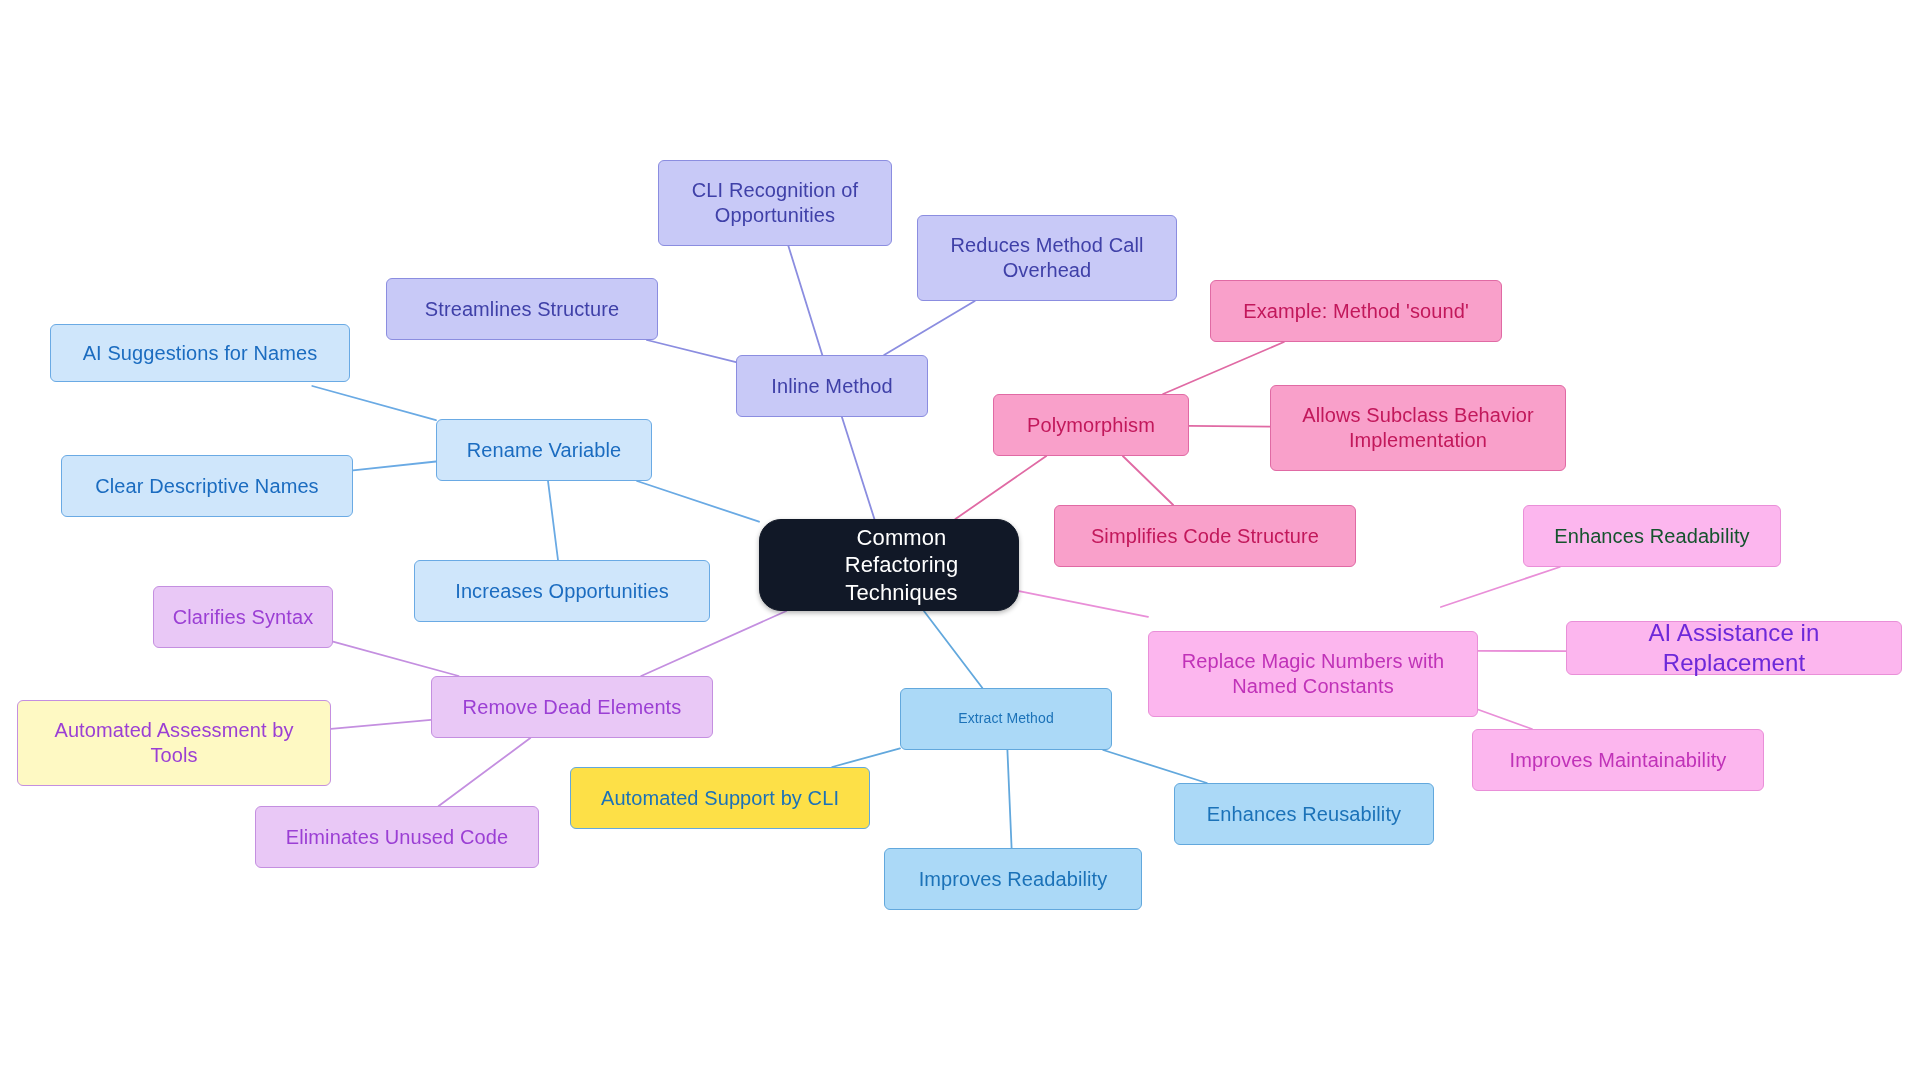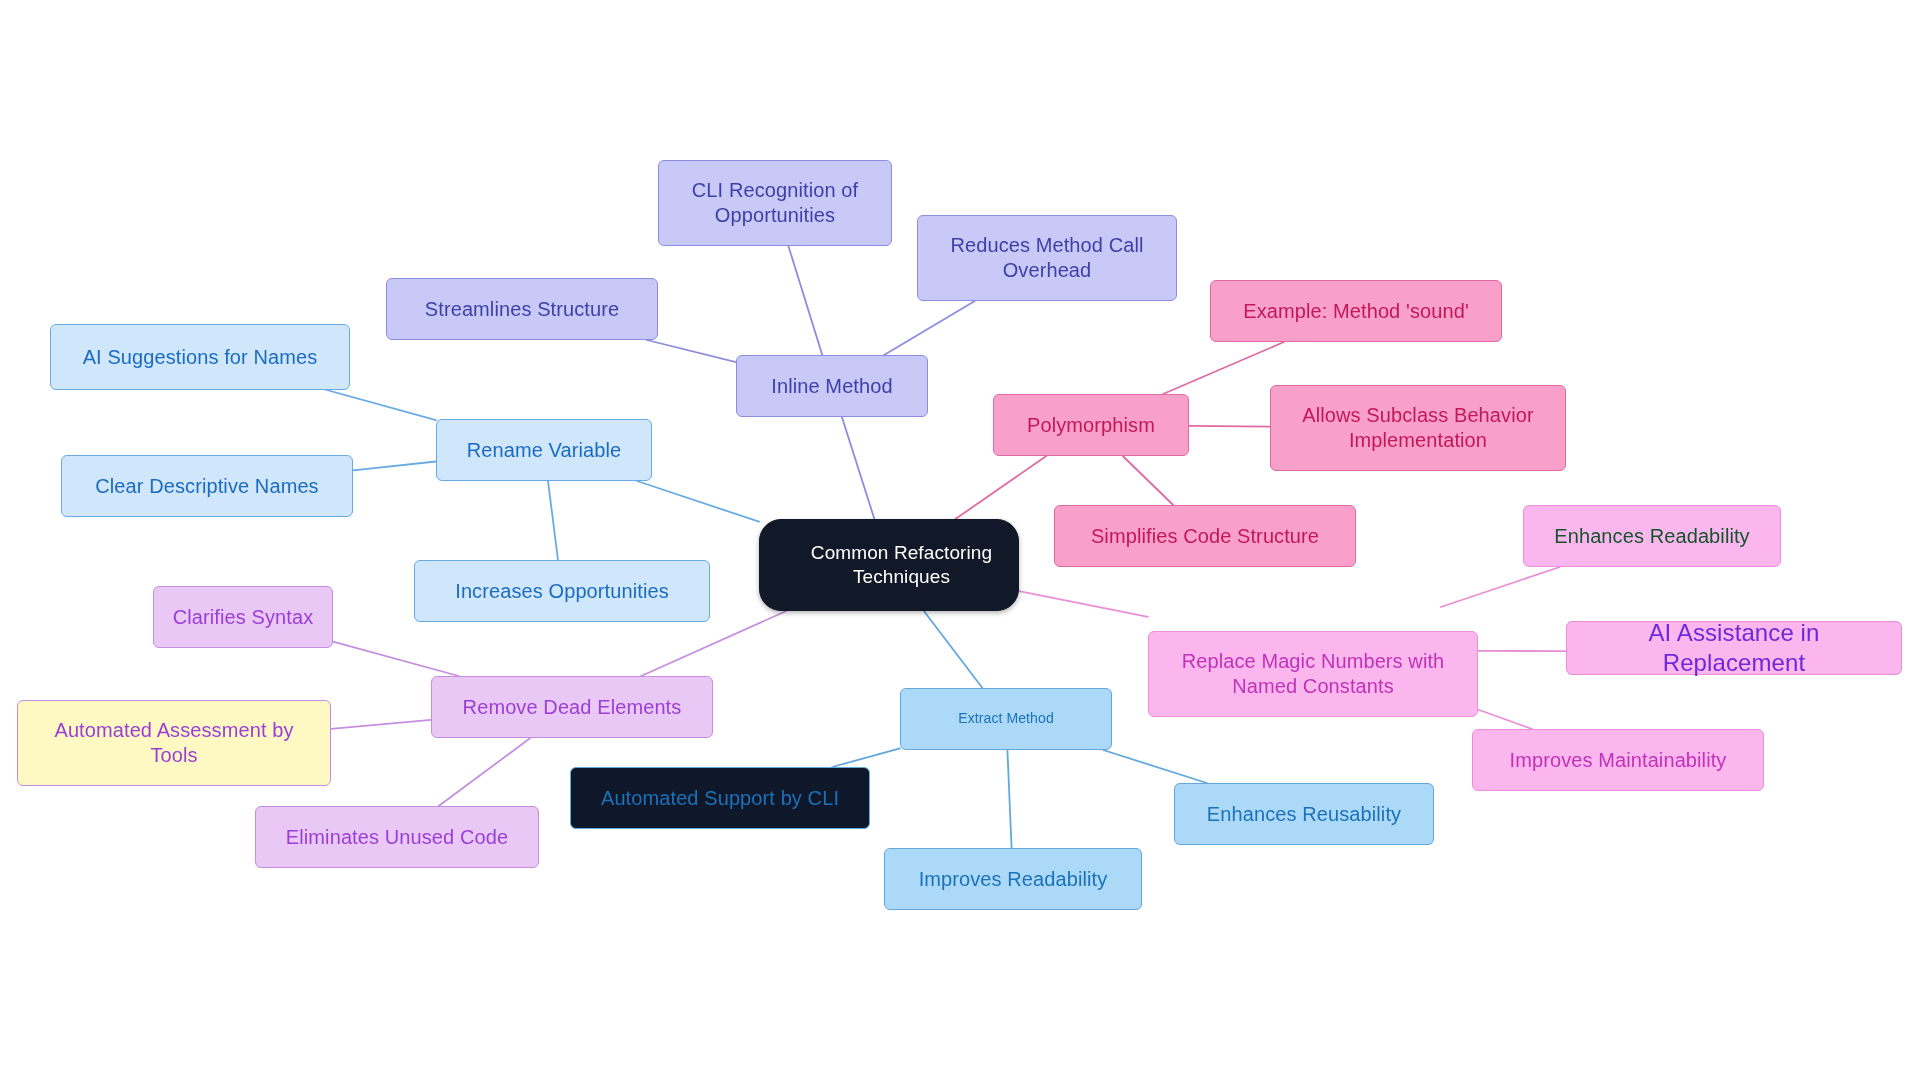--- a/index.html
+++ b/index.html
@@ -70,44 +70,44 @@
       <line x1="923.9" y1="611.0" x2="982.4" y2="688.0" stroke="#62a8dd" stroke-width="1.8" stroke-linecap="round"></line>
       <line x1="900.0" y1="748.3" x2="832.2" y2="767.0" stroke="#62a8dd" stroke-width="1.8" stroke-linecap="round"></line>
       <line x1="1007.4" y1="750.0" x2="1011.6" y2="848.0" stroke="#62a8dd" stroke-width="1.8" stroke-linecap="round"></line>
       <line x1="1103.2" y1="750.0" x2="1206.8" y2="783.0" stroke="#62a8dd" stroke-width="1.8" stroke-linecap="round"></line>
       <line x1="786.3" y1="611.0" x2="641.2" y2="676.0" stroke="#c48fe0" stroke-width="1.8" stroke-linecap="round"></line>
       <line x1="458.7" y1="676.0" x2="333.0" y2="641.6" stroke="#c48fe0" stroke-width="1.8" stroke-linecap="round"></line>
       <line x1="431.0" y1="719.8" x2="331.0" y2="728.8" stroke="#c48fe0" stroke-width="1.8" stroke-linecap="round"></line>
       <line x1="530.3" y1="738.0" x2="438.7" y2="806.0" stroke="#c48fe0" stroke-width="1.8" stroke-linecap="round"></line>
     </svg>
   <div id="node-layer">
-      <div class="node root" style="left: 759px; top: 519px; width: 260px; height: 92px; font-size: 19px; background: rgb(17, 24, 39); color: rgb(255, 255, 255); border-color: rgb(17, 24, 39); padding-left: 39px;">Common Refactoring
+      <div class="node root" style="left: 759px; top: 519px; width: 260px; height: 92px; font-size: 22px; background: rgb(17, 24, 39); color: rgb(255, 255, 255); border-color: rgb(17, 24, 39); padding-left: 39px;">Common Refactoring
 Techniques</div>
       <div class="node" style="left: 436px; top: 419px; width: 216px; height: 62px; font-size: 20px; background: rgb(207, 230, 251); color: rgb(27, 108, 192); border-color: rgb(106, 170, 228);">Rename Variable</div>
-      <div class="node" style="left: 50px; top: 324px; width: 300px; height: 66px; font-size: 20px; background: rgb(207, 230, 251); color: rgb(27, 108, 192); border-color: rgb(106, 170, 228);">AI Suggestions for Names</div>
+      <div class="node" style="left: 50px; top: 324px; width: 300px; height: 58px; font-size: 20px; background: rgb(207, 230, 251); color: rgb(27, 108, 192); border-color: rgb(106, 170, 228);">AI Suggestions for Names</div>
       <div class="node" style="left: 61px; top: 455px; width: 292px; height: 62px; font-size: 20px; background: rgb(207, 230, 251); color: rgb(27, 108, 192); border-color: rgb(106, 170, 228);">Clear Descriptive Names</div>
       <div class="node" style="left: 414px; top: 560px; width: 296px; height: 62px; font-size: 20px; background: rgb(207, 230, 251); color: rgb(27, 108, 192); border-color: rgb(106, 170, 228);">Increases Opportunities</div>
       <div class="node" style="left: 736px; top: 355px; width: 192px; height: 62px; font-size: 20px; background: rgb(200, 201, 247); color: rgb(63, 64, 168); border-color: rgb(139, 141, 224);">Inline Method</div>
       <div class="node" style="left: 658px; top: 160px; width: 234px; height: 86px; font-size: 20px; background: rgb(200, 201, 247); color: rgb(63, 64, 168); border-color: rgb(139, 141, 224);">CLI Recognition of
 Opportunities</div>
       <div class="node" style="left: 386px; top: 278px; width: 272px; height: 62px; font-size: 20px; background: rgb(200, 201, 247); color: rgb(63, 64, 168); border-color: rgb(139, 141, 224);">Streamlines Structure</div>
       <div class="node" style="left: 917px; top: 215px; width: 260px; height: 86px; font-size: 20px; background: rgb(200, 201, 247); color: rgb(63, 64, 168); border-color: rgb(139, 141, 224);">Reduces Method Call
 Overhead</div>
       <div class="node" style="left: 993px; top: 394px; width: 196px; height: 62px; font-size: 20px; background: rgb(249, 160, 202); color: rgb(194, 24, 91); border-color: rgb(224, 106, 164);">Polymorphism</div>
       <div class="node" style="left: 1210px; top: 280px; width: 292px; height: 62px; font-size: 20px; background: rgb(249, 160, 202); color: rgb(194, 24, 91); border-color: rgb(224, 106, 164);">Example: Method 'sound'</div>
       <div class="node" style="left: 1270px; top: 385px; width: 296px; height: 86px; font-size: 20px; background: rgb(249, 160, 202); color: rgb(194, 24, 91); border-color: rgb(224, 106, 164);">Allows Subclass Behavior
 Implementation</div>
       <div class="node" style="left: 1054px; top: 505px; width: 302px; height: 62px; font-size: 20px; background: rgb(249, 160, 202); color: rgb(194, 24, 91); border-color: rgb(224, 106, 164);">Simplifies Code Structure</div>
       <div class="node" style="left: 1148px; top: 607px; width: 330px; height: 86px; font-size: 20px; background: rgb(252, 182, 238); color: rgb(192, 50, 184); border-color: rgb(233, 143, 216); margin-top: 24px;">Replace Magic Numbers with
 Named Constants</div>
       <div class="node" style="left: 1523px; top: 505px; width: 258px; height: 62px; font-size: 20px; background: rgb(252, 182, 238); color: #14532d; border-color: rgb(233, 143, 216); text-align: right;">Enhances Readability</div>
       <div class="node" style="left: 1566px; top: 621px; width: 336px; height: 54px; font-size: 24px; background: rgb(252, 182, 238); color: #6d28d9; border-color: rgb(233, 143, 216);">AI Assistance in Replacement</div>
       <div class="node" style="left: 1472px; top: 729px; width: 292px; height: 62px; font-size: 20px; background: rgb(252, 182, 238); color: rgb(192, 50, 184); border-color: rgb(233, 143, 216);">Improves Maintainability</div>
       <div class="node" style="left: 900px; top: 688px; width: 212px; height: 62px; font-size: 14px; background: rgb(171, 217, 247); color: rgb(27, 114, 184); border-color: rgb(98, 168, 221);">Extract Method</div>
-      <div class="node" style="left: 570px; top: 767px; width: 300px; height: 62px; font-size: 20px; background: #0f172a; color: rgb(27, 114, 184); border-color: rgb(98, 168, 221);">Automated Support by CLI</div>
+      <div class="node" style="left: 570px; top: 767px; width: 300px; height: 62px; font-size: 20px; background: #fde047; color: rgb(27, 114, 184); border-color: rgb(98, 168, 221);">Automated Support by CLI</div>
       <div class="node" style="left: 884px; top: 848px; width: 258px; height: 62px; font-size: 20px; background: rgb(171, 217, 247); color: rgb(27, 114, 184); border-color: rgb(98, 168, 221);">Improves Readability</div>
       <div class="node" style="left: 1174px; top: 783px; width: 260px; height: 62px; font-size: 20px; background: rgb(171, 217, 247); color: rgb(27, 114, 184); border-color: rgb(98, 168, 221);">Enhances Reusability</div>
       <div class="node" style="left: 431px; top: 676px; width: 282px; height: 62px; font-size: 20px; background: rgb(233, 200, 246); color: rgb(155, 63, 212); border-color: rgb(196, 143, 224);">Remove Dead Elements</div>
       <div class="node" style="left: 153px; top: 586px; width: 180px; height: 62px; font-size: 20px; background: rgb(233, 200, 246); color: rgb(155, 63, 212); border-color: rgb(196, 143, 224);">Clarifies Syntax</div>
       <div class="node" style="left: 17px; top: 700px; width: 314px; height: 86px; font-size: 20px; background: #fef9c3; color: rgb(155, 63, 212); border-color: rgb(196, 143, 224);">Automated Assessment by
 Tools</div>
       <div class="node" style="left: 255px; top: 806px; width: 284px; height: 62px; font-size: 20px; background: rgb(233, 200, 246); color: rgb(155, 63, 212); border-color: rgb(196, 143, 224);">Eliminates Unused Code</div>
     </div>
 </div>
 

